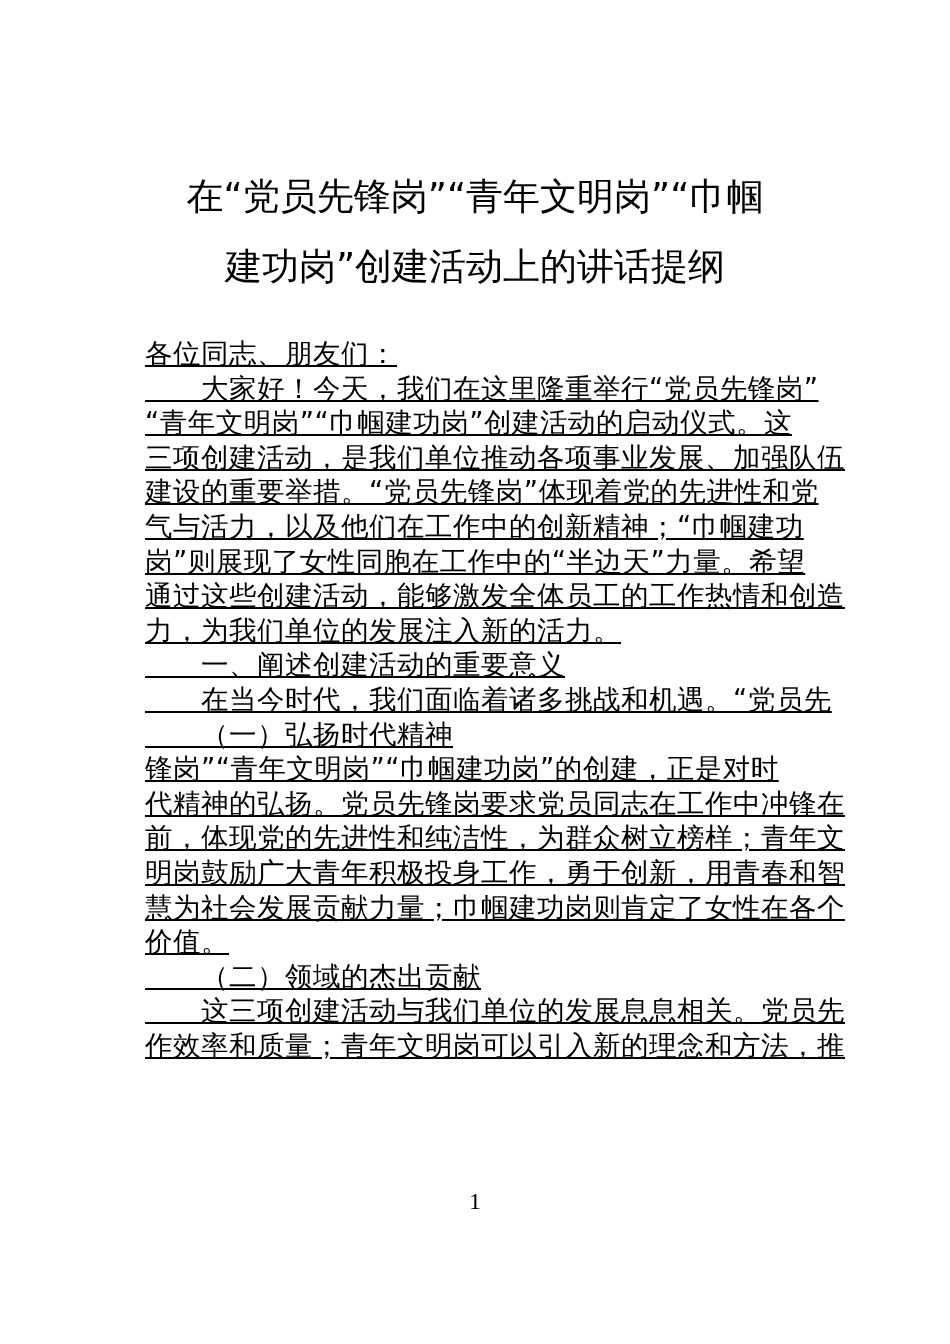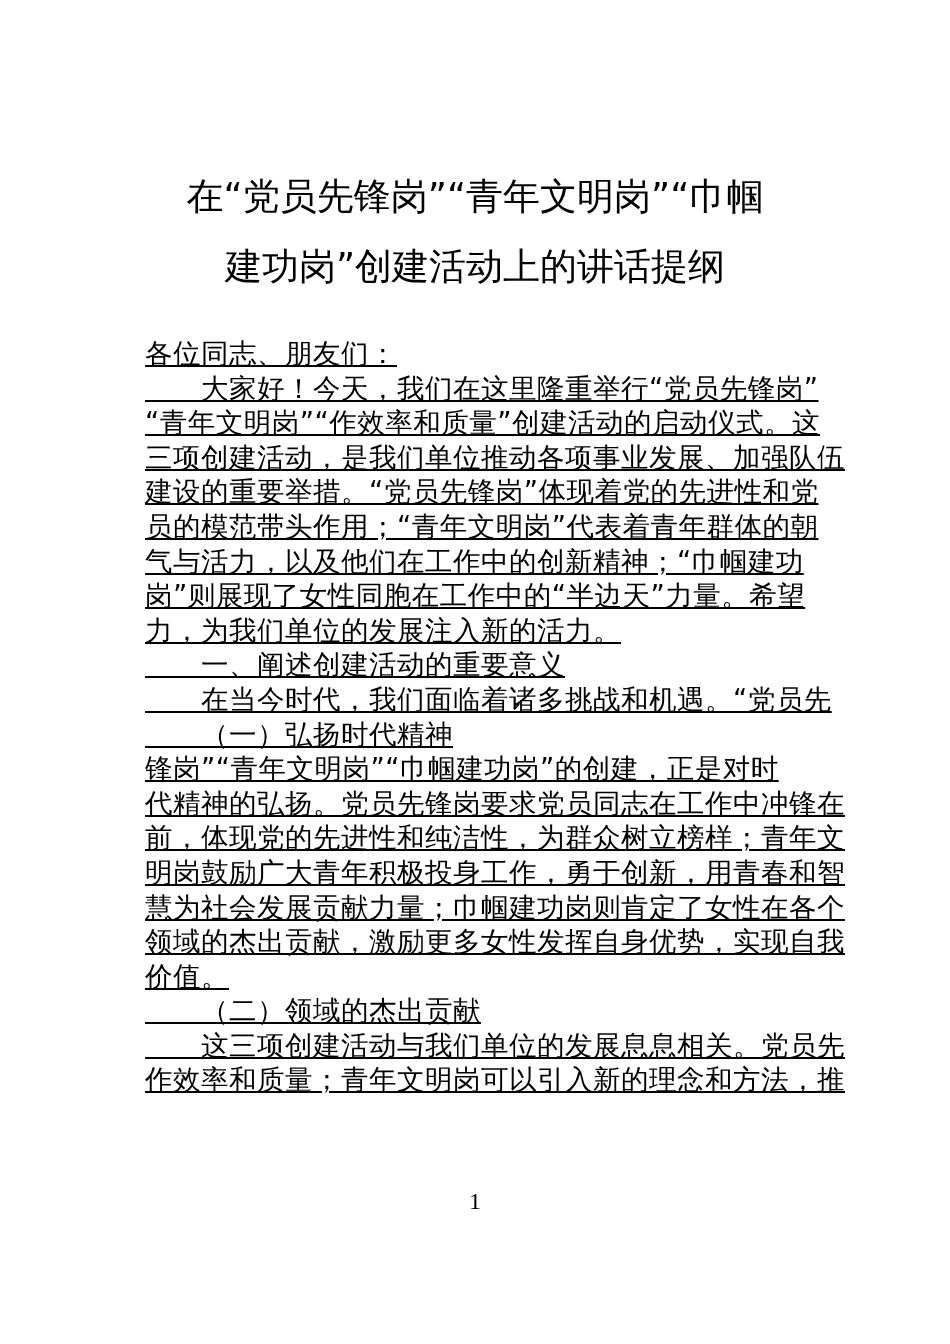--- a/index.html
+++ b/index.html
@@ -20,36 +20,35 @@
 
 <div class="page">
   <div class="title">
     <div>在“党员先锋岗”“青年文明岗”“巾帼</div>
     <div>建功岗”创建活动上的讲话提纲</div>
   </div>
 
   <div class="body">
     <div class="line">各位同志、朋友们：</div>
     <div class="line">　　大家好！今天，我们在这里隆重举行“党员先锋岗”</div>
-    <div class="line">“青年文明岗”“作效率和质量”创建活动的启动仪式。这</div>
+    <div class="line">“青年文明岗”“巾帼建功岗”创建活动的启动仪式。这</div>
     <div class="line">三项创建活动，是我们单位推动各项事业发展、加强队伍</div>
     <div class="line">建设的重要举措。“党员先锋岗”体现着党的先进性和党</div>
-    <div class="line">员的模范带头作用；“青年文明岗”代表着青年群体的朝</div>
     <div class="line">气与活力，以及他们在工作中的创新精神；“巾帼建功</div>
     <div class="line">岗”则展现了女性同胞在工作中的“半边天”力量。希望</div>
+    <div class="line">通过这些创建活动，能够激发全体员工的工作热情和创造</div>
     <div class="line">力，为我们单位的发展注入新的活力。</div>
     <div class="line">　　一、阐述创建活动的重要意义</div>
     <div class="line">　　在当今时代，我们面临着诸多挑战和机遇。“党员先</div>
     <div class="line">　　（一）弘扬时代精神</div>
     <div class="line">锋岗”“青年文明岗”“巾帼建功岗”的创建，正是对时</div>
     <div class="line">代精神的弘扬。党员先锋岗要求党员同志在工作中冲锋在</div>
     <div class="line">前，体现党的先进性和纯洁性，为群众树立榜样；青年文</div>
     <div class="line">明岗鼓励广大青年积极投身工作，勇于创新，用青春和智</div>
     <div class="line">慧为社会发展贡献力量；巾帼建功岗则肯定了女性在各个</div>
-    <div class="line">领域的杰出贡献，激励更多女性发挥自身优势，实现自我</div>
     <div class="line">价值。</div>
     <div class="line">　　（二）领域的杰出贡献</div>
     <div class="line">　　这三项创建活动与我们单位的发展息息相关。党员先</div>
     <div class="line">作效率和质量；青年文明岗可以引入新的理念和方法，推</div>
   </div>
 
   <div class="pagenum">1</div>
 </div>
 
 </body></html>

